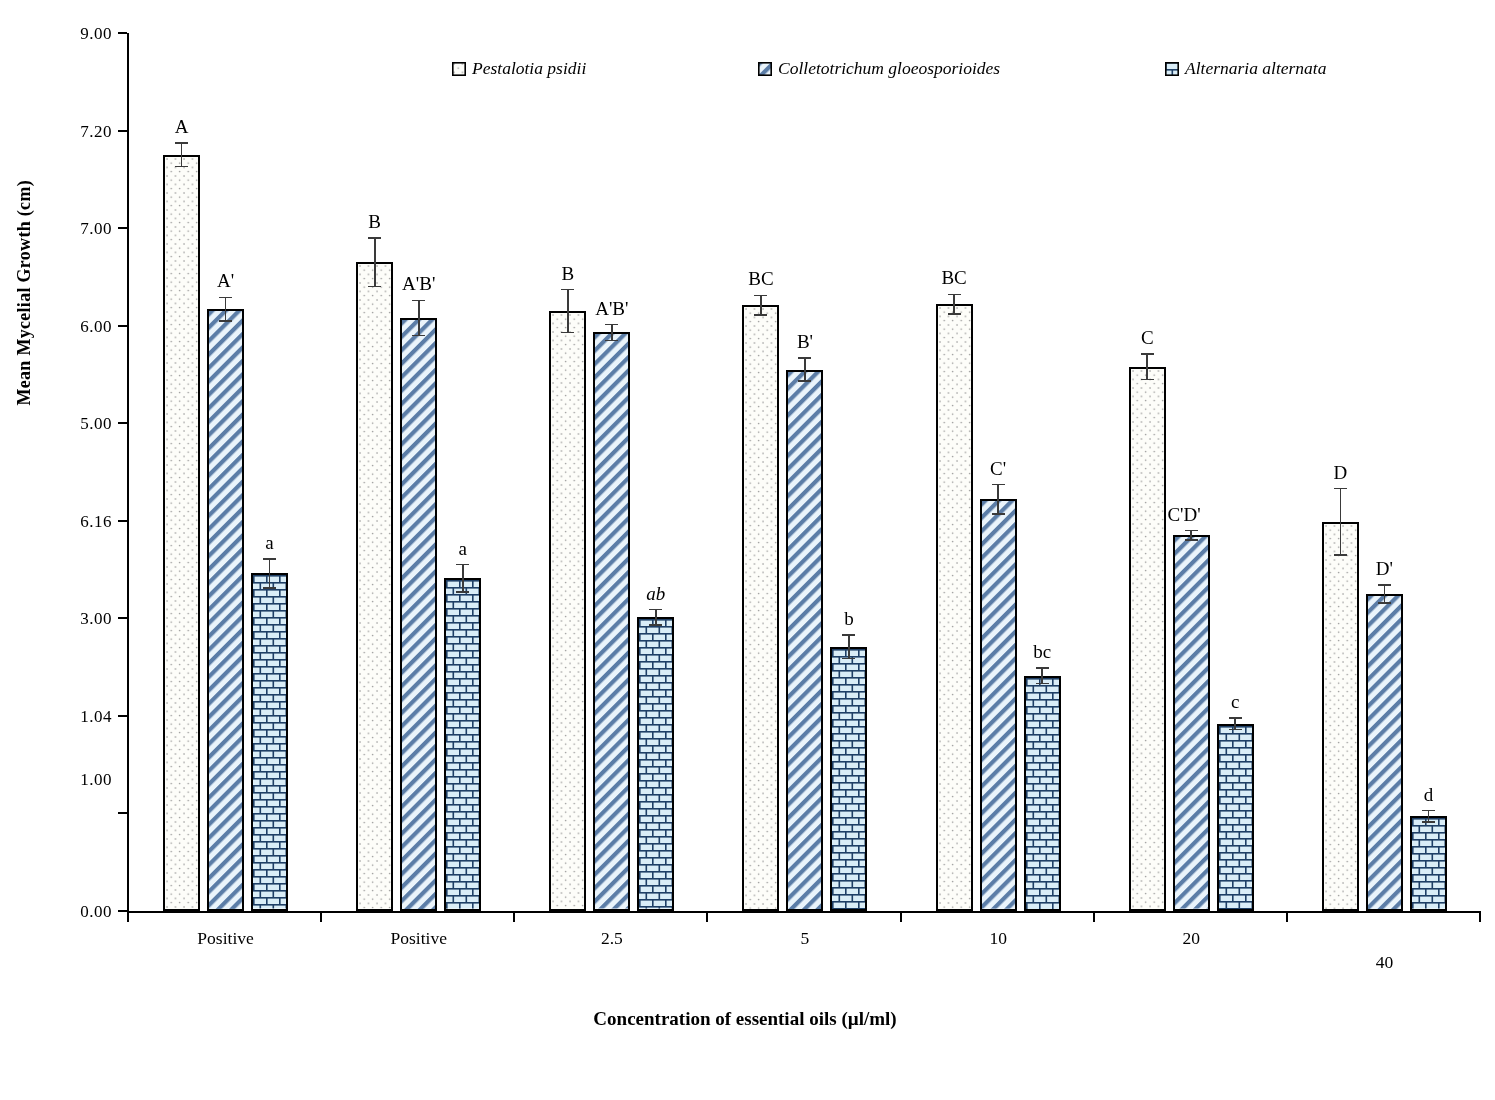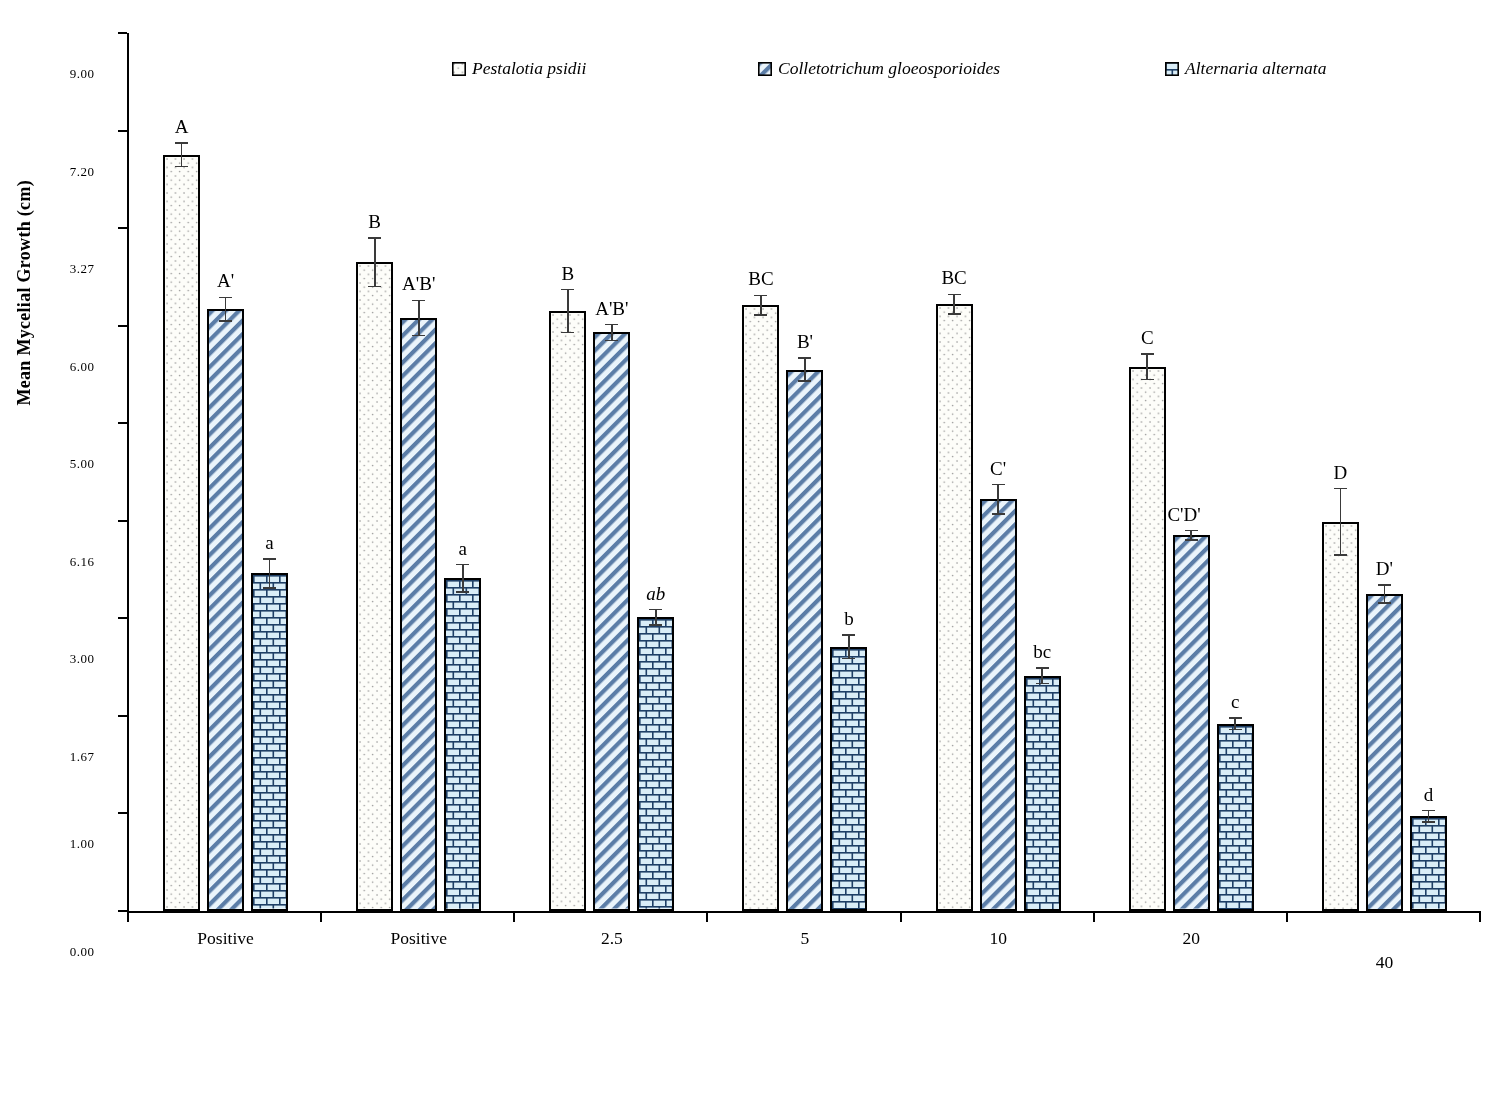--- a/index.html
+++ b/index.html
@@ -10,22 +10,22 @@
     font-family:"Liberation Serif", serif;
     color:#000;
     overflow:hidden;
   }
   
   .axis-y{position:absolute;width:2px;background:#000;}
   .axis-x{position:absolute;height:2px;background:#000;}
   .y-tick{position:absolute;width:9px;height:2px;background:#000;}
   .x-tick{position:absolute;width:2px;height:9px;background:#000;}
   .y-tick-label{
-    position:absolute;width:60px;text-align:center;
-    font-size:13px;line-height:17px;letter-spacing:0.5px;margin-top:40px;
+    position:absolute;width:60px;text-align:right;
+    font-size:17px;line-height:17px;letter-spacing:0.5px;
   }
   .x-cat-label{
     position:absolute;transform:translateX(-50%);
     font-size:17.5px;white-space:nowrap;
   }
   .y-title{
     position:absolute;
     writing-mode:vertical-rl;transform:rotate(180deg);
     font-weight:bold;font-size:18px;letter-spacing:0.3px;
     white-space:nowrap;
@@ -101,40 +101,41 @@
     <span class="legend-label">Colletotrichum gloeosporioides</span>
   </div>
   <div class="legend-item" style="left:1165px;top:58px;">
     <svg class="legend-swatch" width="14" height="14">
       <rect x="0.8" y="0.8" width="12.4" height="12.4" fill="url(#pat-bricks)" stroke="#000" stroke-width="1.6"></rect>
     </svg>
     <span class="legend-label">Alternaria alternata</span>
   </div>
 
   <div class="y-title" style="left:14px;top:180px;">Mean Mycelial Growth (cm)</div>
+  <div class="x-title" style="left:745px;top:1008px;">Concentration of essential oils (µl/ml)</div>
 
   <div id="plot">
       <div class="axis-y" style="left: 127px; top: 33px; height: 880px;"></div>
       <div class="axis-x" style="left: 127px; top: 911px; width: 1353.98px;"></div>
       <div class="y-tick" style="left: 118px; top: 910px;"></div>
       <div class="y-tick-label" style="left: 52px; top: 903px;">0.00</div>
       <div class="y-tick" style="left: 118px; top: 812.444px;"></div>
-      <div class="y-tick-label" style="left: 52px; top: 795px;">1.00</div>
+      <div class="y-tick-label" style="left: 52px; top: 771px;">1.00</div>
       <div class="y-tick" style="left: 118px; top: 714.889px;"></div>
-      <div class="y-tick-label" style="left: 52px; top: 707.889px;">1.67</div>
+      <div class="y-tick-label" style="left: 52px; top: 707.889px;">1.04</div>
       <div class="y-tick" style="left: 118px; top: 617.333px;"></div>
       <div class="y-tick-label" style="left: 52px; top: 610.333px;">3.00</div>
       <div class="y-tick" style="left: 118px; top: 519.778px;"></div>
       <div class="y-tick-label" style="left: 52px; top: 512.778px;">6.16</div>
       <div class="y-tick" style="left: 118px; top: 422.222px;"></div>
       <div class="y-tick-label" style="left: 52px; top: 415.222px;">5.00</div>
       <div class="y-tick" style="left: 118px; top: 324.667px;"></div>
       <div class="y-tick-label" style="left: 52px; top: 317.667px;">6.00</div>
       <div class="y-tick" style="left: 118px; top: 227.111px;"></div>
-      <div class="y-tick-label" style="left: 52px; top: 220.111px;">3.27</div>
+      <div class="y-tick-label" style="left: 52px; top: 220.111px;">7.00</div>
       <div class="y-tick" style="left: 118px; top: 129.556px;"></div>
       <div class="y-tick-label" style="left: 52px; top: 122.556px;">7.20</div>
       <div class="y-tick" style="left: 118px; top: 32px;"></div>
       <div class="y-tick-label" style="left: 52px; top: 25px;">9.00</div>
       <div class="x-tick" style="left: 127px; top: 913px;"></div>
       <div class="x-tick" style="left: 320.14px; top: 913px;"></div>
       <div class="x-tick" style="left: 513.28px; top: 913px;"></div>
       <div class="x-tick" style="left: 706.42px; top: 913px;"></div>
       <div class="x-tick" style="left: 899.56px; top: 913px;"></div>
       <div class="x-tick" style="left: 1092.7px; top: 913px;"></div>

